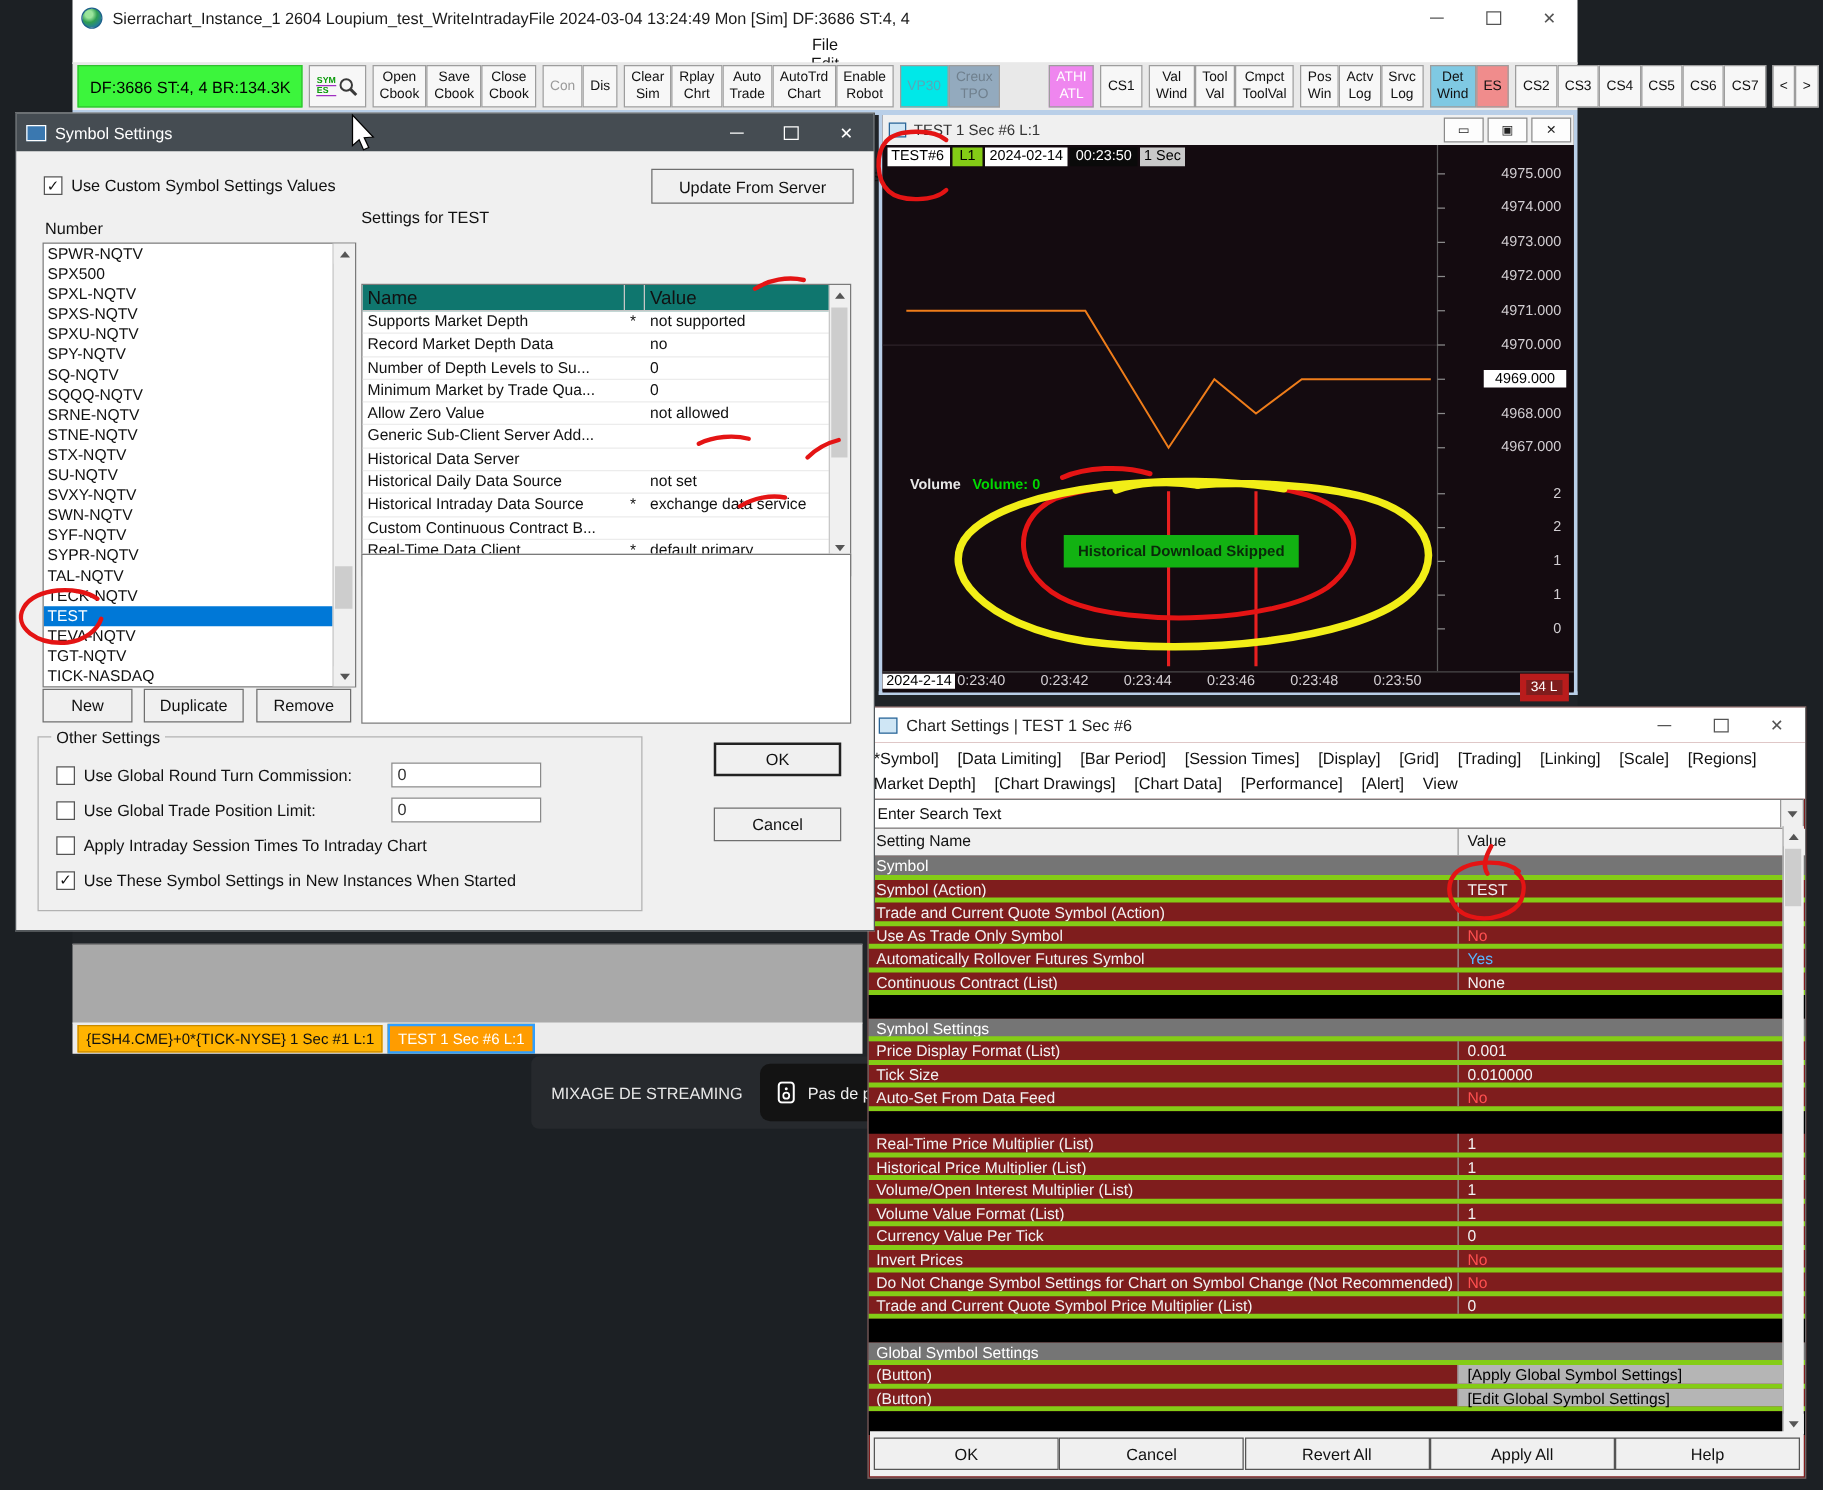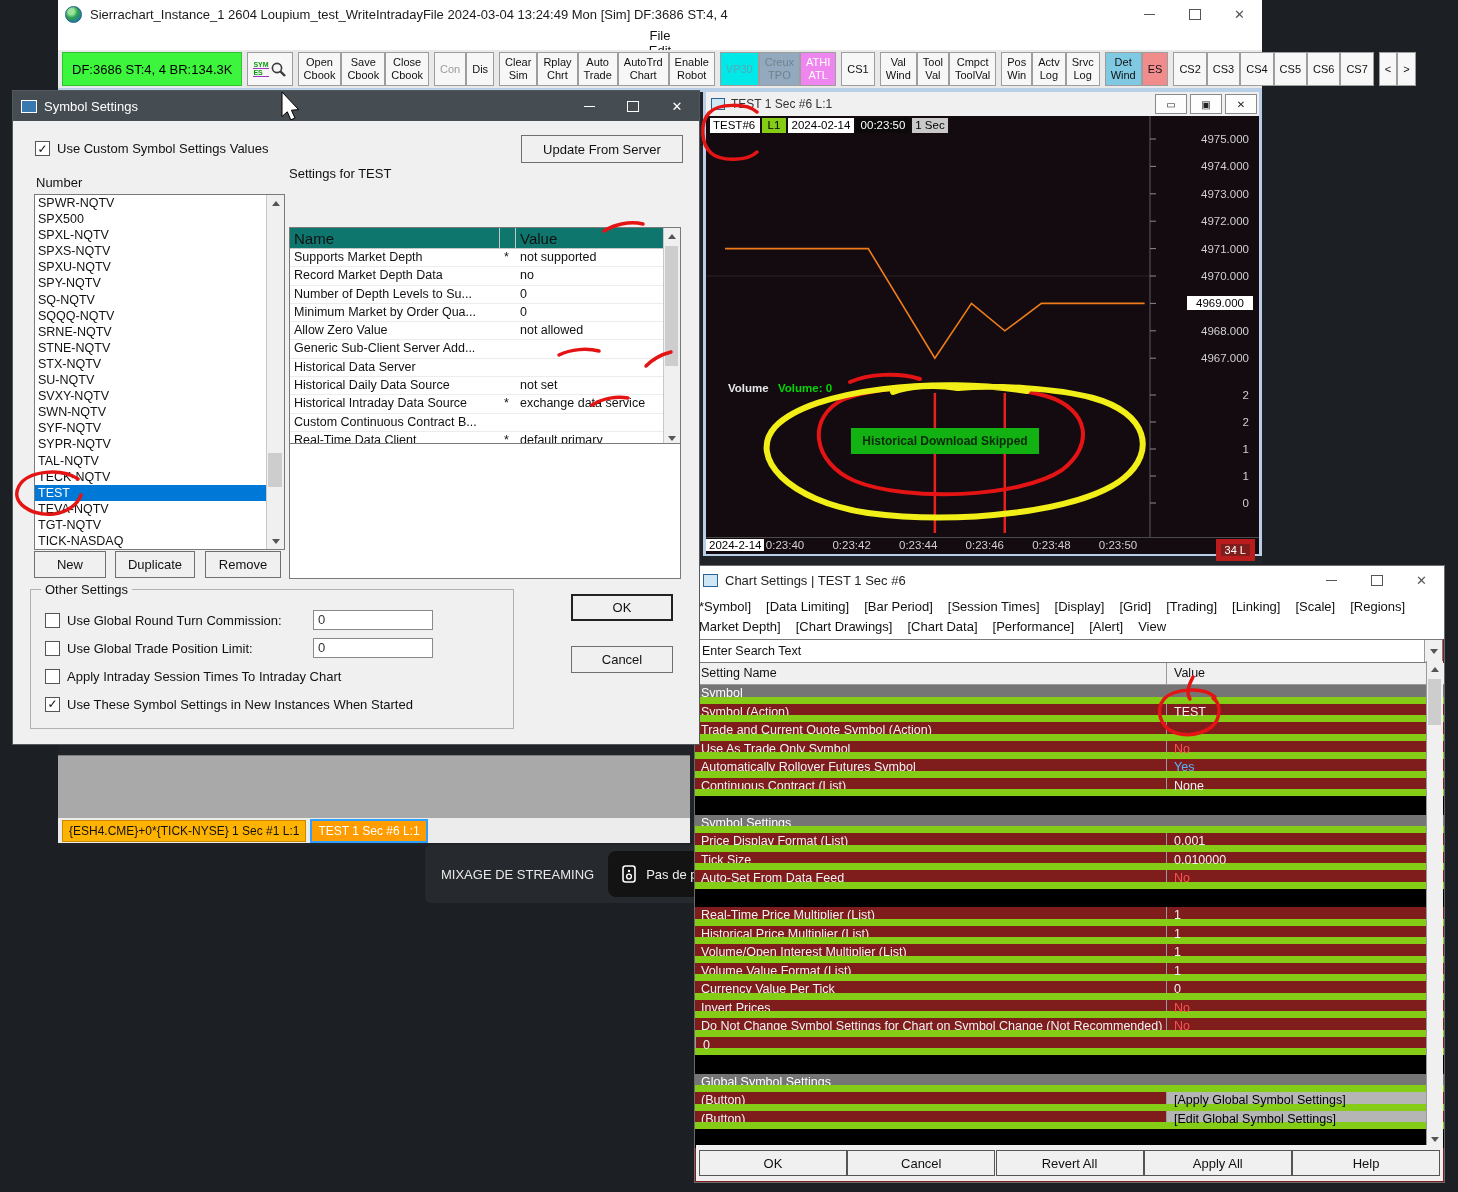--- a/index.html
+++ b/index.html
@@ -89,21 +89,21 @@
   
   #cswin{left:694px;top:565px;width:751px;height:618px;background:#7f1d1d;border:1px solid #6a6a6a;box-sizing:border-box;z-index:30;}
   #cs-title{height:28px;background:#fff;display:flex;align-items:center;font-size:13px;color:#222;}
   #cs-title .wicon{width:13px;height:11px;border:1px solid #2a6496;background:#cfe6f5;margin:0 7px 0 8px;}
   #cs-menus{background:#fff;padding:2px 4px 3px 4px;}
   .cs-menurow{display:flex;gap:15px;font-size:13px;color:#111;height:20px;align-items:center;}
   #cs-search{height:22px;background:#fff;border:1px solid #7a7a7a;margin:0 1px;display:flex;align-items:center;font-size:12.5px;color:#111;padding-left:5px;position:relative;}
   #cs-search .drop{position:absolute;right:0;top:0;width:17px;height:100%;background:#f0f0f0;border-left:1px solid #9a9a9a;display:flex;align-items:center;justify-content:center;}
   #cs-header{height:21px;display:flex;background:#f0f0f0;font-size:12.5px;color:#111;border-bottom:1px solid #9a9a9a;}
   #cs-rows{position:relative;}
-  .cs-row{display:flex;height:18.5px;box-sizing:border-box;border-bottom:7px solid #84cc16;font-size:12.5px;}
+  .cs-row{display:flex;height:18.5px;box-sizing:border-box;border-bottom:4px solid #84cc16;font-size:12.5px;}
   .cs-name{width:471px;color:#f2f2f2;padding:1px 0 0 6px;box-sizing:border-box;white-space:nowrap;overflow:hidden;}
   .cs-val{width:263px;color:#f2f2f2;padding:1px 0 0 7px;box-sizing:border-box;border-left:1px solid #9a9a9a;white-space:nowrap;}
   .cs-row.section{background:#757575;}
   .cs-row.section .cs-name{color:#fff;width:734px;}
   .cs-row.spacer{background:#000;border-bottom:none;}
   .v-red{color:#ff5050;}
   .v-blue{color:#58b6ff;}
   .v-btn{background:#b5b5b5;color:#000 !important;}
   #cs-scroll{position:absolute;right:1px;top:95px;width:16px;height:486px;background:#f0f0f0;border-left:1px solid #9a9a9a;}
   #cs-buttons{position:absolute;left:1px;right:1px;bottom:1px;height:36px;background:#f0f0f0;display:flex;align-items:center;justify-content:space-between;padding:0 3px;box-sizing:border-box;}
@@ -195,21 +195,21 @@
       <div>Enable</div>
       <div class="l2">Robot</div>
     </div>
     <div class="tbtn gap" style="background: rgb(0, 232, 232); color: rgb(88, 168, 184);">
       <div>VP30</div>
     </div>
     <div class="tbtn" style="background: rgb(147, 170, 190); color: rgb(112, 128, 142);">
       <div>Creux</div>
       <div class="l2">TPO</div>
     </div>
-    <div class="tbtn" style="background: rgb(239, 134, 239); color: rgb(255, 255, 255);">
+    <div class="tbtn" style="background: rgb(239, 134, 239); color: rgb(255, 255, 255); margin-left: 39px;">
       <div>ATHI</div>
       <div class="l2">ATL</div>
     </div>
     <div class="tbtn gap">
       <div>CS1</div>
     </div>
     <div class="tbtn gap">
       <div>Val</div>
       <div class="l2">Wind</div>
     </div>
@@ -431,21 +431,21 @@
           <div class="td" style="width: 210px;">Record Market Depth Data</div>
           <div class="td" style="width: 16px; padding: 1px 0px 0px 4px;"></div>
           <div class="td" style="width: 150px;">no</div>
         </div>
         <div class="trow">
           <div class="td" style="width: 210px;">Number of Depth Levels to Su...</div>
           <div class="td" style="width: 16px; padding: 1px 0px 0px 4px;"></div>
           <div class="td" style="width: 150px;">0</div>
         </div>
         <div class="trow">
-          <div class="td" style="width: 210px;">Minimum Market by Order Qua...</div>
+          <div class="td" style="width: 210px;">Minimum Market by Trade Qua...</div>
           <div class="td" style="width: 16px; padding: 1px 0px 0px 4px;"></div>
           <div class="td" style="width: 150px;">0</div>
         </div>
         <div class="trow">
           <div class="td" style="width: 210px;">Allow Zero Value</div>
           <div class="td" style="width: 16px; padding: 1px 0px 0px 4px;"></div>
           <div class="td" style="width: 150px;">not allowed</div>
         </div>
         <div class="trow">
           <div class="td" style="width: 210px;">Generic Sub-Client Server Add...</div>
@@ -646,20 +646,21 @@
       </div>
       <div class="cs-row">
         <div class="cs-name">Invert Prices</div>
         <div class="cs-val v-red">No</div>
       </div>
       <div class="cs-row">
         <div class="cs-name">Do Not Change Symbol Settings for Chart on Symbol Change (Not Recommended)</div>
         <div class="cs-val v-red">No</div>
       </div>
       <div class="cs-row">
+        <div class="cs-name">Trade and Current Quote Symbol Price Multiplier (List)</div>
         <div class="cs-val">0</div>
       </div>
       <div class="cs-row spacer"></div>
       <div class="cs-row section">
         <div class="cs-name">Global Symbol Settings</div>
       </div>
       <div class="cs-row">
         <div class="cs-name">(Button)</div>
         <div class="cs-val v-btn">[Apply Global Symbol Settings]</div>
       </div>

